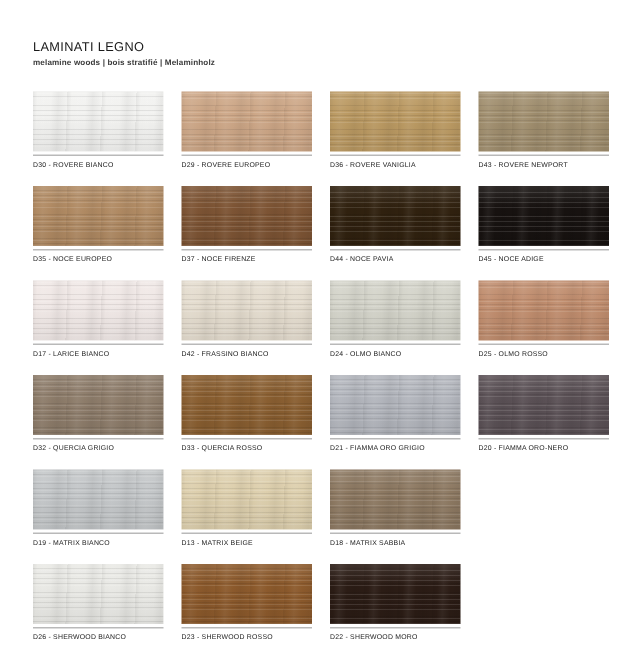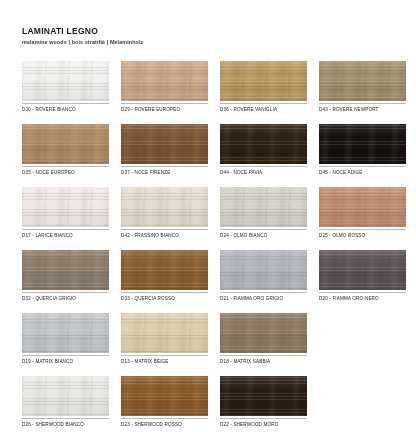--- a/index.html
+++ b/index.html
@@ -23,21 +23,21 @@
     box-sizing: border-box;
     padding: 0 22px;
   }
 
   
   .header {
     padding-top: 26px;
   }
   .header-title {
     font-size: 8.5px;
-    font-weight: bold;
+    font-weight: normal;
     letter-spacing: 0.25px;
     color: #1a1a1a;
     line-height: 11px;
     margin: 0;
   }
   .header-sub {
     font-size: 5.4px;
     font-weight: bold;
     letter-spacing: 0.1px;
     color: #3a3a3a;

